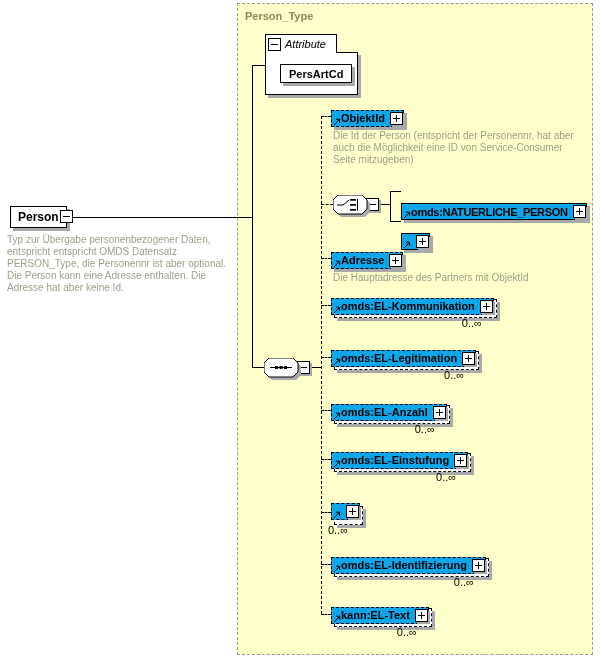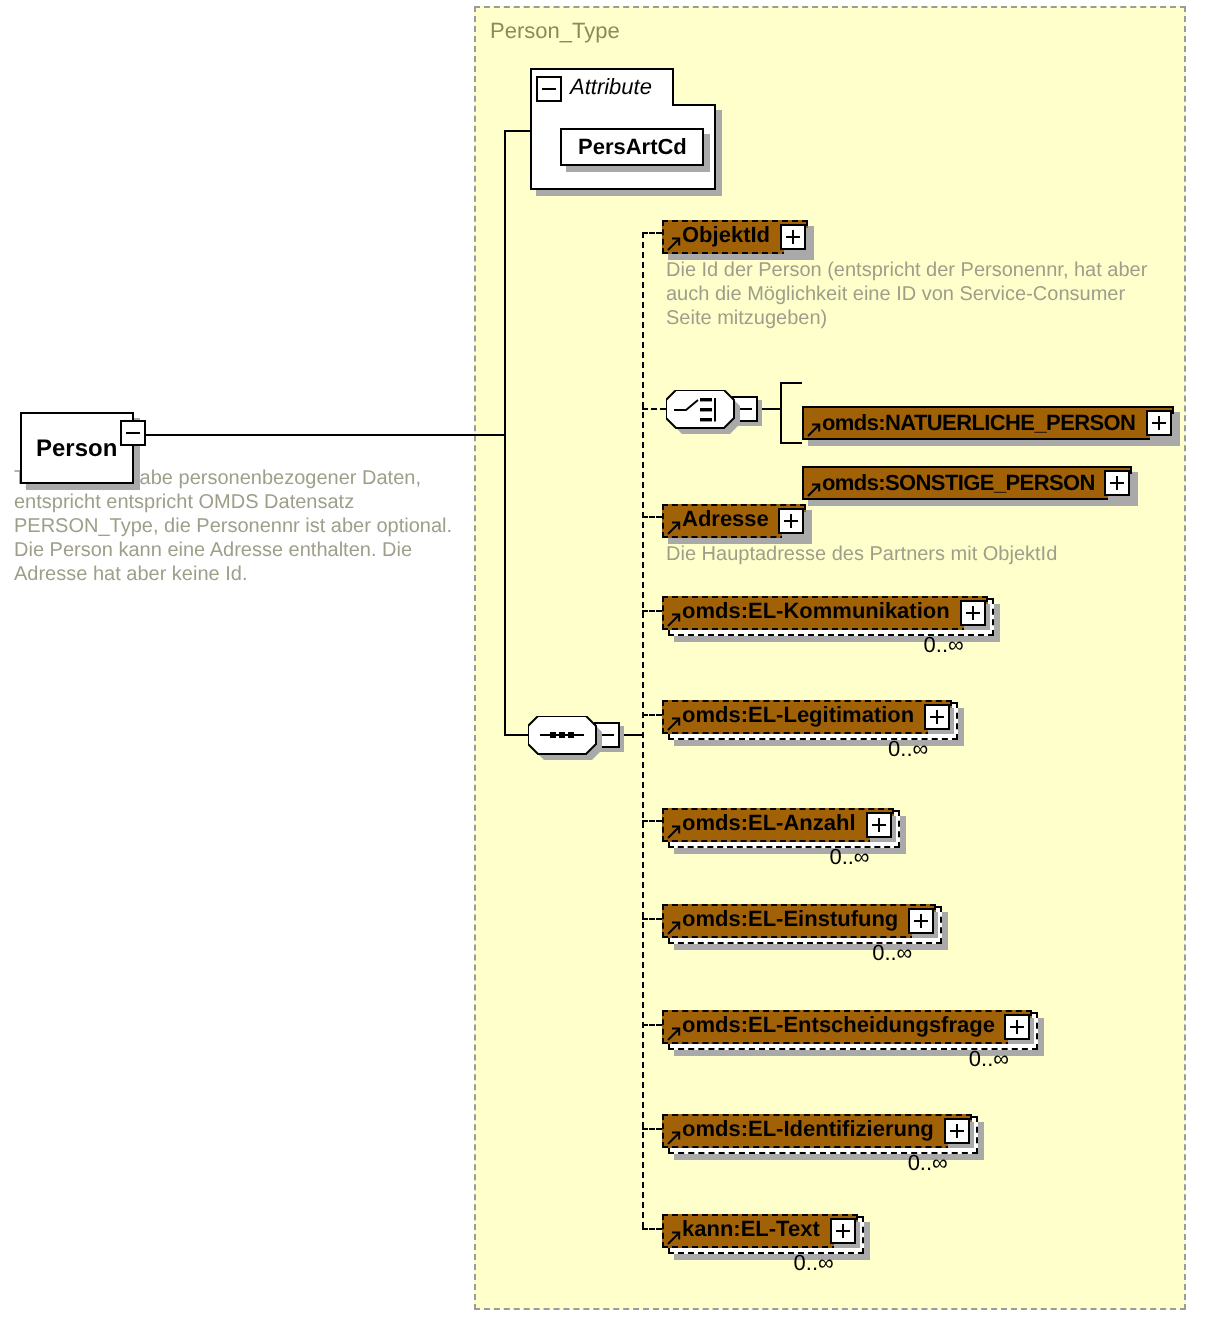--- a/index.html
+++ b/index.html
@@ -12,21 +12,21 @@
   #stage{
     position:relative;width:605px;height:665px;background:#fff;overflow:hidden;
     font-family:"Liberation Sans",sans-serif;
   }
   
   .type-container{
     position:absolute;left:237px;top:3px;width:356px;height:652px;
     background:var(--yellow);border:1px dashed #9b9b9b;box-sizing:border-box;
   }
   .type-title{
-    position:absolute;left:245px;top:10px;font-size:11px;font-weight:normal;color:var(--title);
+    position:absolute;left:245px;top:10px;font-size:11px;font-weight:bold;color:var(--title);
   }
   
   .lh{position:absolute;height:1px;background:#000;}
   .lv{position:absolute;width:1px;background:#000;}
   .dh{position:absolute;height:0;border-top:1px dashed #000;}
   .dv{position:absolute;width:0;border-left:1px dashed #000;}
   
   .exp{
     position:absolute;width:13px;height:13px;background:#fff;border:1px solid #000;
     box-sizing:border-box;box-shadow:2px 2px 0 var(--shadow);cursor:pointer;
@@ -40,39 +40,39 @@
     content:"";position:absolute;left:2px;right:2px;top:5px;height:1px;background:#000;
   }
   .exp.plus::after,.expi.plus::after{
     content:"";position:absolute;top:2px;bottom:2px;left:5px;width:1px;background:#000;
   }
   .expi-static{margin:0;box-shadow:none;}
   
   .node{position:absolute;white-space:nowrap;}
   .el{
     display:inline-flex;align-items:center;height:17px;box-sizing:border-box;
-    border:1px dashed #000;background:#a16207;padding:0 2px 0 9px;
+    border:1px dashed #000;background:#0ea5e9;padding:0 2px 0 9px;
     font-size:11px;font-weight:bold;color:#000;position:relative;z-index:1;cursor:pointer;
   }
   .solid>.el{border-style:solid;margin-top:20px;}
   .single>.el{box-shadow:3px 3px 0 var(--shadow);}
   .back{
     position:absolute;left:3px;top:3px;right:-3px;bottom:-3px;z-index:0;
     border:1px dashed #000;background:#fff;box-shadow:3px 3px 0 var(--shadow);
   }
   .card{
     position:absolute;top:21px;right:12px;font-size:11px;color:#000;z-index:2;
   }
   .ref{position:absolute;left:1px;bottom:0;width:9px;height:9px;z-index:2;}
   .tight{letter-spacing:-0.3px;}
   
   .ann{position:absolute;font-size:10px;line-height:12px;color:var(--annot);}
   
   .rootbox{
-    position:absolute;left:10px;top:206px;height:36px;box-sizing:border-box;
+    position:absolute;left:10px;top:206px;height:22px;box-sizing:border-box;
     display:inline-flex;align-items:center;border:1px solid #000;background:#fff;
     padding:0 7px;font-size:12px;font-weight:bold;box-shadow:3px 3px 0 var(--shadow);
     z-index:2;cursor:pointer;
   }
   
   .attr-tab{
     position:absolute;left:265px;top:34px;height:19px;box-sizing:border-box;z-index:3;
     display:inline-flex;align-items:center;gap:4px;background:#fff;
     border:1px solid #000;border-bottom:none;padding:0 10px 0 2px;
     font-size:11px;font-style:italic;
@@ -163,21 +163,20 @@
       <span class="tight">omds:NATUERLICHE_PERSON</span>
       <span class="expi plus"></span>
     </div>
   </div>
 
   <div class="node solid" style="left:401px;top:213px">
     <div class="el" style="box-shadow:3px 3px 0 var(--shadow)">
       <svg class="ref" viewBox="0 0 9 9">
         <path d="M1 8 L6 3 M3 2.2 h3.6 v3.6" stroke="#000" fill="none"></path>
       </svg>
-      <span class="tight">omds:SONSTIGE_PERSON</span>
       <span class="expi plus"></span>
     </div>
   </div>
 
   <div class="node single" style="left:331px;top:108px">
     <div class="el">
       <svg class="ref" viewBox="0 0 9 9">
         <path d="M1 8 L6 3 M3 2.2 h3.6 v3.6" stroke="#000" fill="none"></path>
       </svg>
       <span>ObjektId</span>
@@ -244,21 +243,20 @@
     </div>
     <div class="card">0..∞</div>
   </div>
 
   <div class="node multi" style="left:331px;top:503px">
     <div class="back"></div>
     <div class="el">
       <svg class="ref" viewBox="0 0 9 9">
         <path d="M1 8 L6 3 M3 2.2 h3.6 v3.6" stroke="#000" fill="none"></path>
       </svg>
-      <span>omds:EL-Entscheidungsfrage</span>
       <span class="expi plus"></span>
     </div>
     <div class="card">0..∞</div>
   </div>
 
   <div class="node multi" style="left:331px;top:555px">
     <div class="back"></div>
     <div class="el">
       <svg class="ref" viewBox="0 0 9 9">
         <path d="M1 8 L6 3 M3 2.2 h3.6 v3.6" stroke="#000" fill="none"></path>

